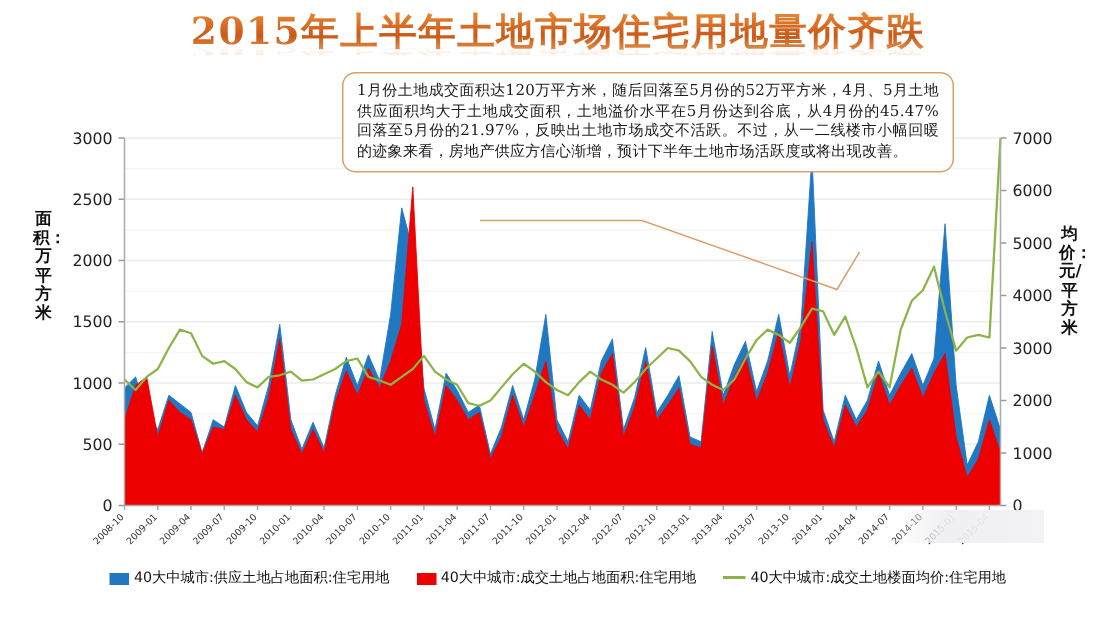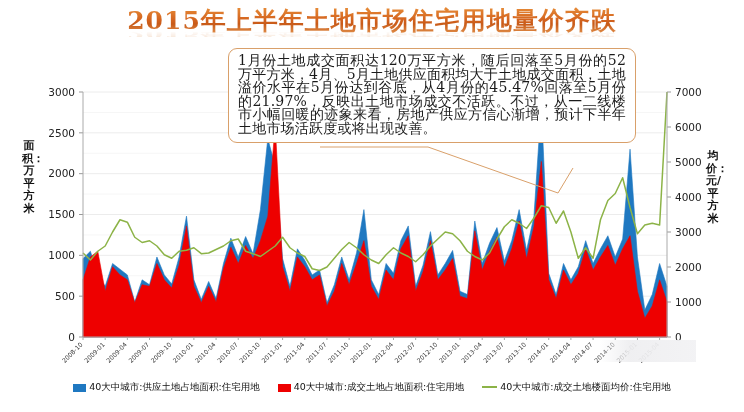--- a/index.html
+++ b/index.html
@@ -33,21 +33,21 @@
 
   
   .callout{
     position:absolute;left:228px;top:48px;width:408px;
     border:1px solid #d9a06a;border-radius:9px;background:#ffffff;
     padding:5px 9px 6px 9px;box-sizing:border-box;z-index:6;
   }
   .callout p{
     margin:0;
     font-family:"DejaVu Serif","Liberation Serif",serif;
-    font-size:14px;line-height:13.6px;color:#1a1a1a;
+    font-size:10px;line-height:13.6px;color:#1a1a1a;
     text-align:justify;letter-spacing:.2px;
   }
   .callout-tail{position:absolute;left:228px;top:48px;width:408px;height:160px;z-index:5;pointer-events:none;}
 
   
   .axis-title{
     position:absolute;font-size:11px;color:#111;font-weight:bold;
     line-height:12.5px;width:14px;text-align:center;
     font-family:"DejaVu Sans","Liberation Sans",sans-serif;
   }

